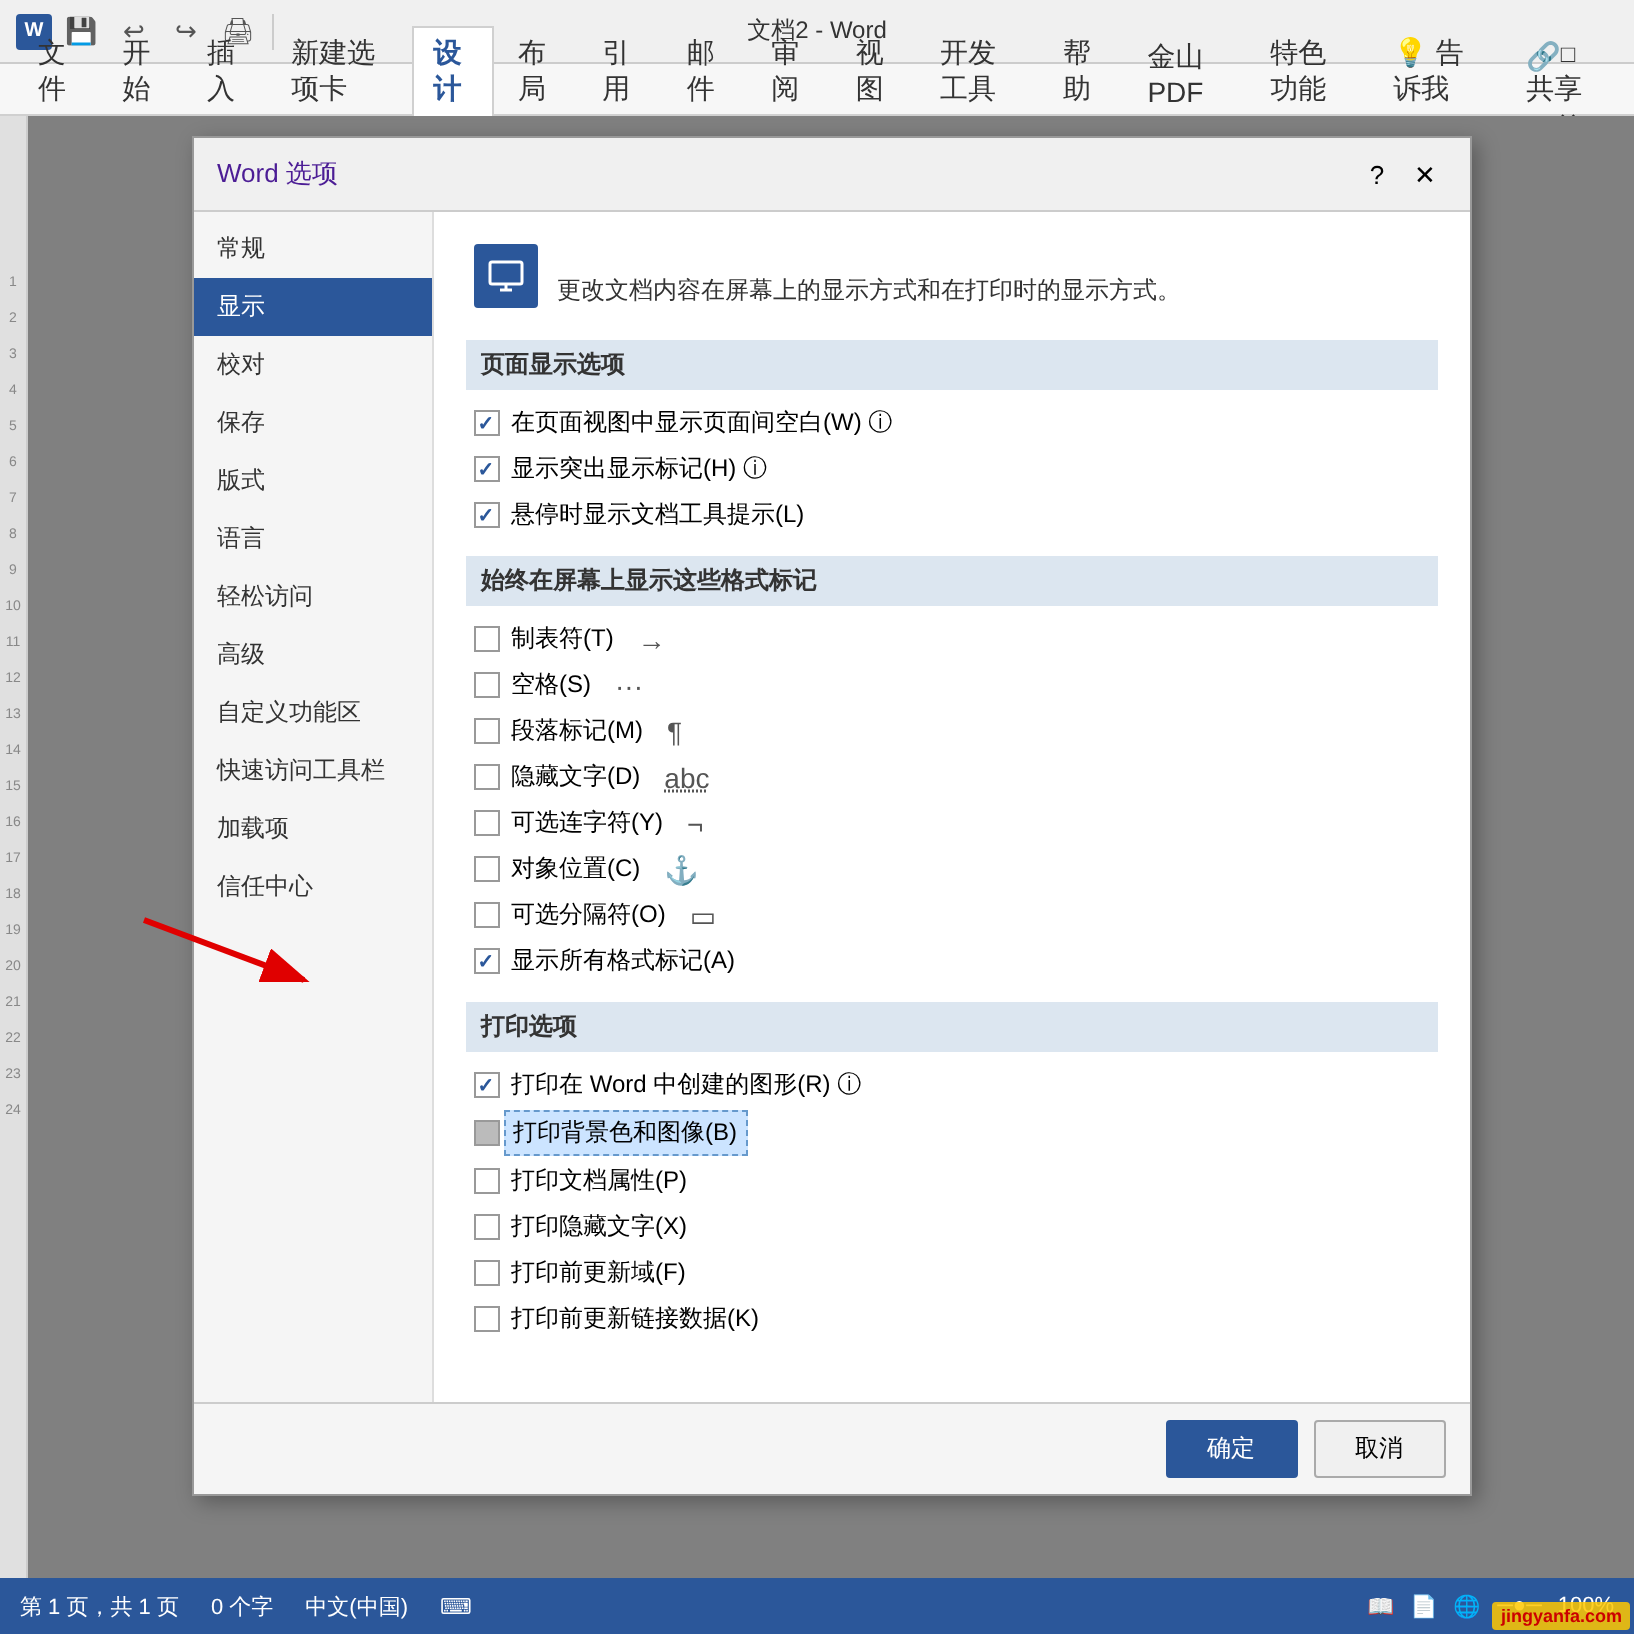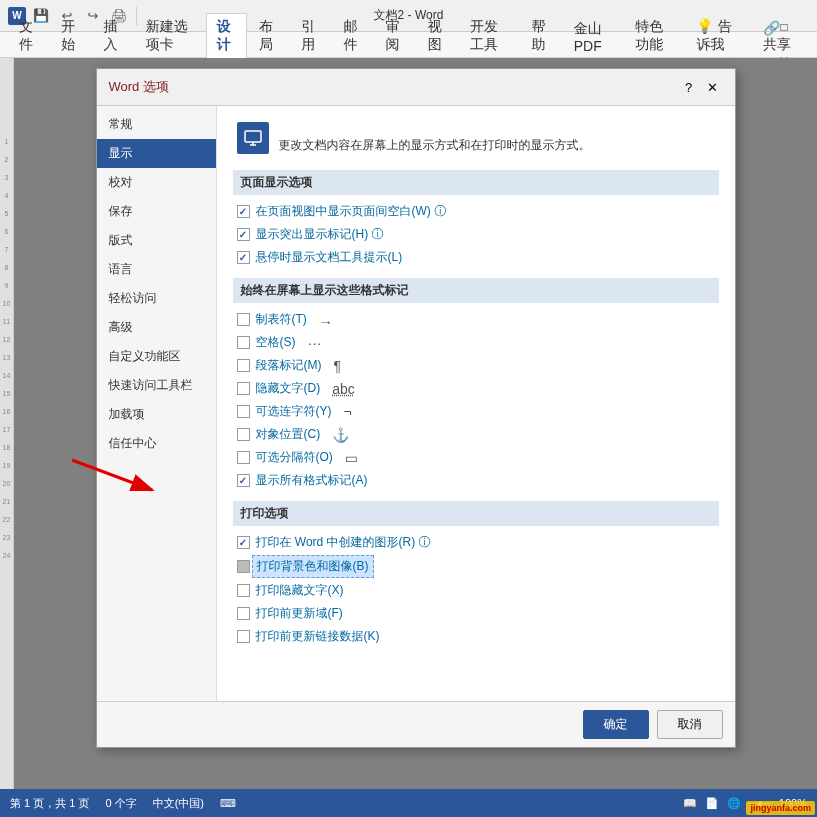--- a/index.html
+++ b/index.html
@@ -155,21 +155,21 @@
     .dialog-title {
       background: #f0f0f0;
       border-bottom: 1px solid #ccc;
       padding: 8px 12px;
       display: flex;
       align-items: center;
       justify-content: space-between;
     }
     .dialog-title-text {
       font-size: 13px;
-      color: #7f1d1d;
+      color: #4c1d95;
       font-weight: normal;
     }
     .dialog-title-controls {
       display: flex; gap: 4px;
     }
     .dialog-ctrl-btn {
       width: 20px; height: 20px;
       display: flex; align-items: center; justify-content: center;
       cursor: pointer; font-size: 13px;
       border-radius: 2px;
@@ -259,21 +259,21 @@
       content: "✓";
       font-size: 10px;
       color: #2b579a;
       font-weight: bold;
     }
     .cb-box.semi-checked {
       background: #aaa;
     }
     .cb-label {
       font-size: 12px;
-      color: #0369a1;
+      color: #000000;
     }
     .cb-symbol {
       margin-left: 6px;
       font-size: 14px;
       color: #555;
     }
 
     
     .highlighted {
       background: #cce4ff;
@@ -541,20 +541,24 @@
               <span class="cb-label">打印在 Word 中创建的图形(R) ⓘ</span>
             </div>
 
             <div class="checkbox-item">
               <div class="cb-box semi-checked" style="background:#bbb;"></div>
               <span class="cb-label highlighted">打印背景色和图像(B)</span>
             </div>
 
             <div class="checkbox-item">
               <div class="cb-box"></div>
+              <span class="cb-label">打印文档属性(P)</span>
+            </div>
+            <div class="checkbox-item">
+              <div class="cb-box"></div>
               <span class="cb-label">打印隐藏文字(X)</span>
             </div>
             <div class="checkbox-item">
               <div class="cb-box"></div>
               <span class="cb-label">打印前更新域(F)</span>
             </div>
             <div class="checkbox-item">
               <div class="cb-box"></div>
               <span class="cb-label">打印前更新链接数据(K)</span>
             </div>

